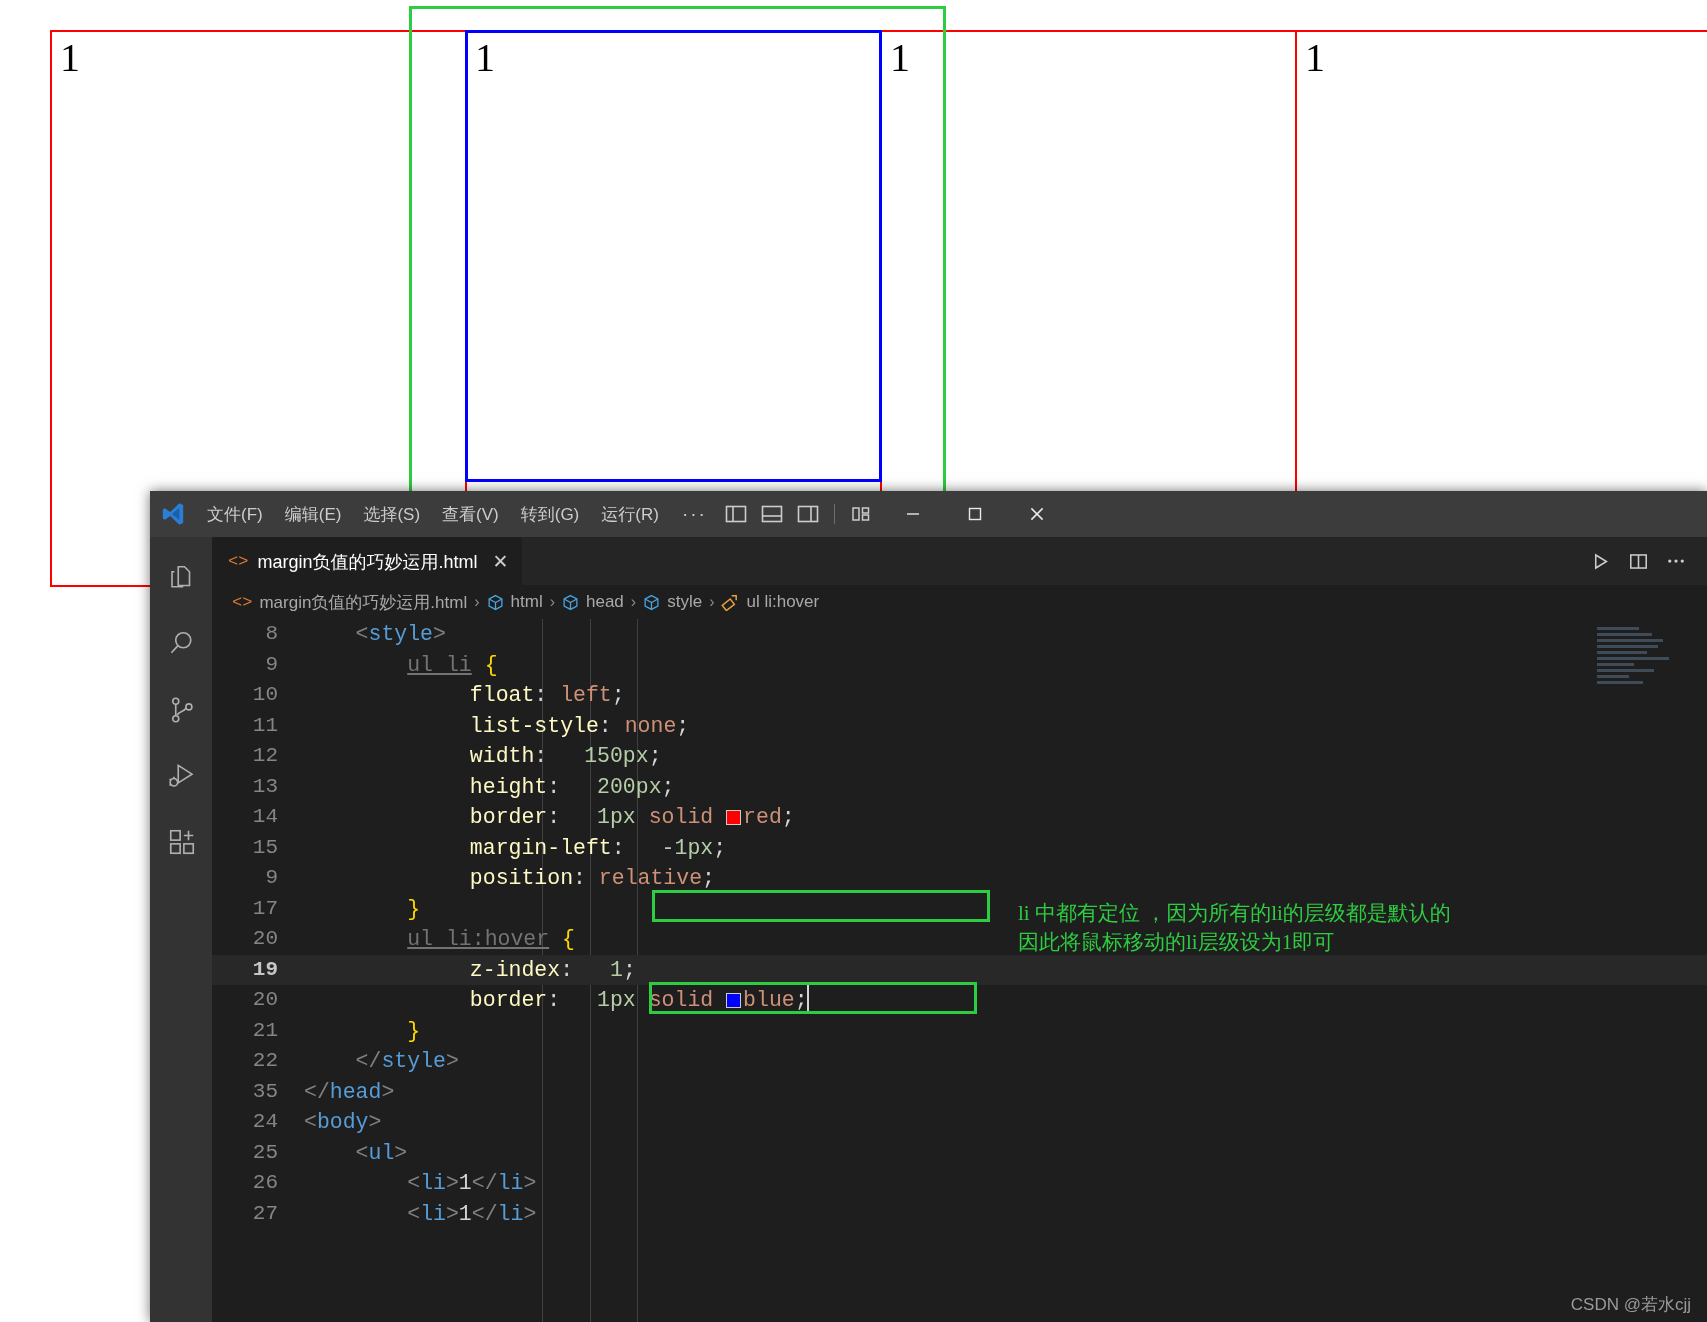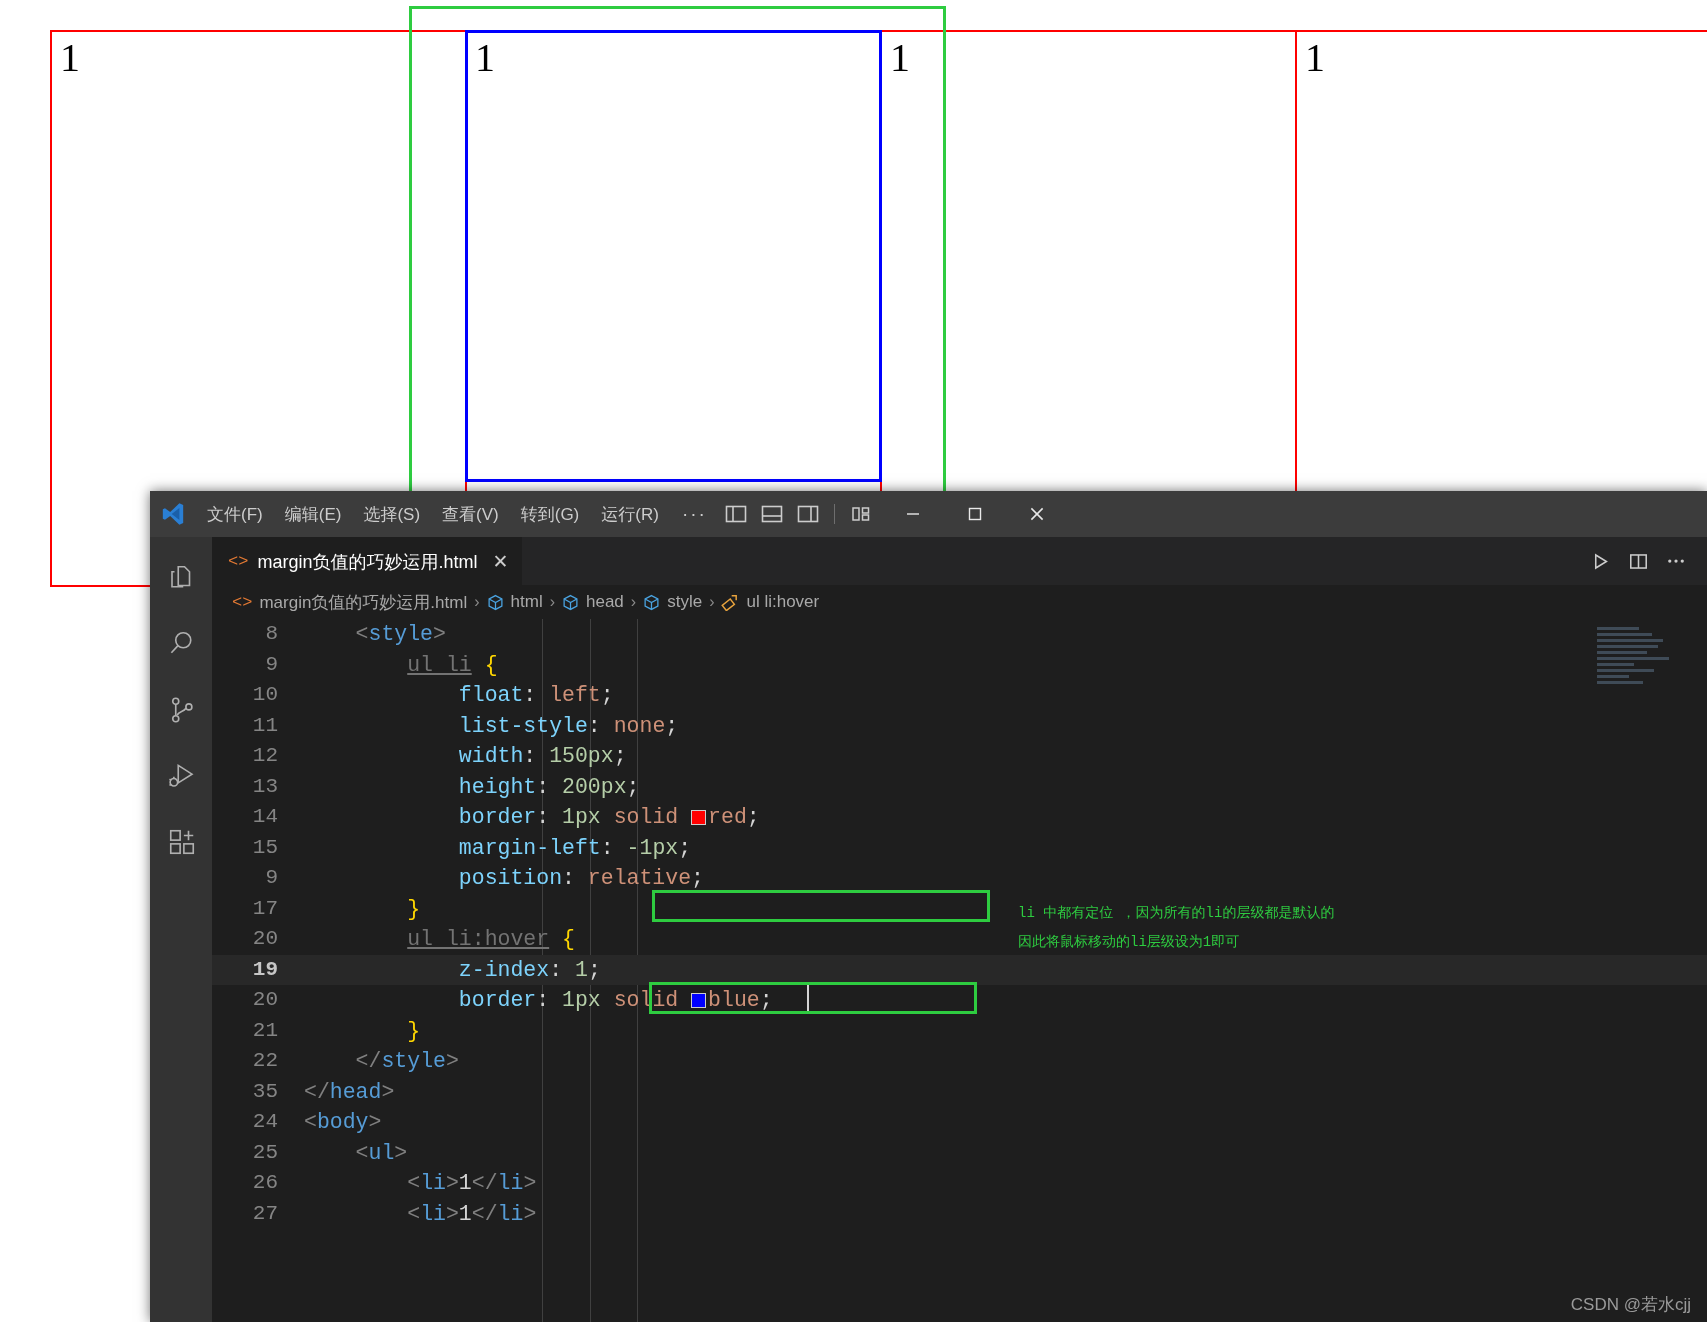--- a/index.html
+++ b/index.html
@@ -221,23 +221,23 @@
     user-select:none;
   }
   .code-line.current .ln { color:#c6c6c6; font-weight:bold;}
   .code-text { position: relative; padding-left: 0px; }
 
   
   .t-tagbr  { color:#808080; }
   .t-tag    { color:#569cd6; }
   .t-sel    { color:#737373;text-decoration:underline; }
   .t-brace  { color:#ffd700; }
-  .t-prop   { color:#7dd3fc; }
+  .t-prop   { color:#fef9c3;margin-left:11px; }
   .t-val    { color:#ce9178; }
-  .t-num    { color:#b5cea8; }
+  .t-num    { color:#b5cea8;margin-left:24px; }
   .t-punc   { color:#d4d4d4; }
   .t-txt    { color:#d4d4d4; }
 
   .swatch {
     display: inline-block;
     width: 15px; height: 15px;
     vertical-align: -2px;
     border: 1px solid #cccccc;
     margin-right: 2px;
   }
@@ -257,23 +257,23 @@
     z-index: 6;
     pointer-events: none;
   }
   #anno-position { left: 440px; top: 271px;  width: 338px; height: 32px; }
   #anno-zindex   { left: 437px; top: 363px;  width: 328px; height: 32px; }
 
   #anno-note {
     position: absolute;
     left: 806px; top: 280px;
     color: #2ecc40;
-    font-size: 14px;
+    font-size: 21px;
     line-height: 29px;
-    font-family: Liberation Mono, monospace;
+    font-family: Liberation Serif, serif;
     white-space: pre;
     z-index: 7;
     pointer-events:none;
   }
 
   
   #caret {
     position:absolute;
     width: 2px; height: 26px;
     background:#d4d4d4;

